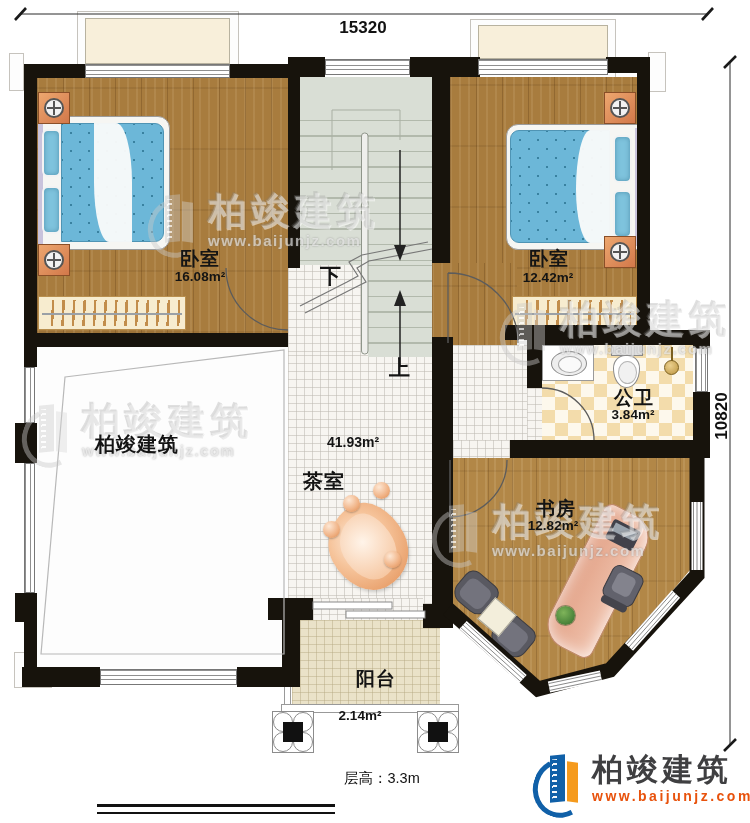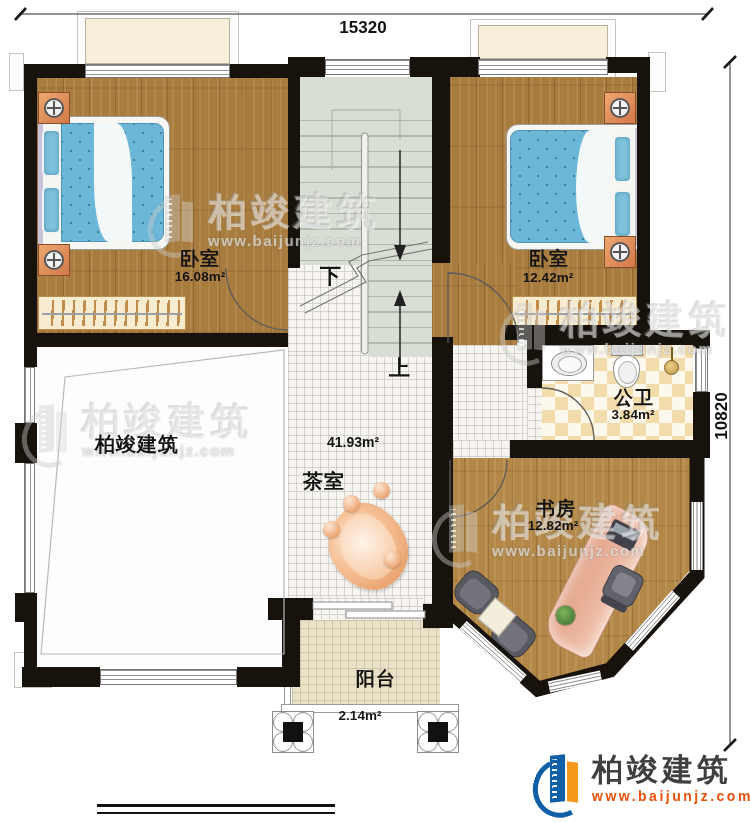--- a/index.html
+++ b/index.html
@@ -351,20 +351,21 @@
   <div class="lbl ra" style="left:353px;top:442px;font-size:14px;">41.93m²</div>
   <div class="lbl rn" style="left:324px;top:481px;font-size:20px;">茶室</div>
   <div class="lbl rn" style="left:376px;top:679px;">阳台</div>
   <div class="lbl ra" style="left:360px;top:695px;margin-top:20px;">2.14m²</div>
   <div class="lbl rn" style="left:331px;top:276px;font-size:21px;">下</div>
   <div class="lbl rn" style="left:400px;top:368px;font-size:21px;">上</div>
 
   <div class="tline" style="left:97px;top:804px;width:238px;height:3px;"></div>
   <div class="tline" style="left:97px;top:812px;width:238px;height:1.5px;"></div>
   <div class="info">
+    <div><span>层高：</span><span>3.3m</span></div>
   </div>
   <div class="brand">
     <div class="glyph blue">
         <i class="g-sw"></i>
         <i class="g-b1"></i>
         <i class="g-b2"></i>
       </div>
     <div>
       <div class="brand-name">柏竣建筑</div>
       <div class="brand-url">www.baijunjz.com</div>

